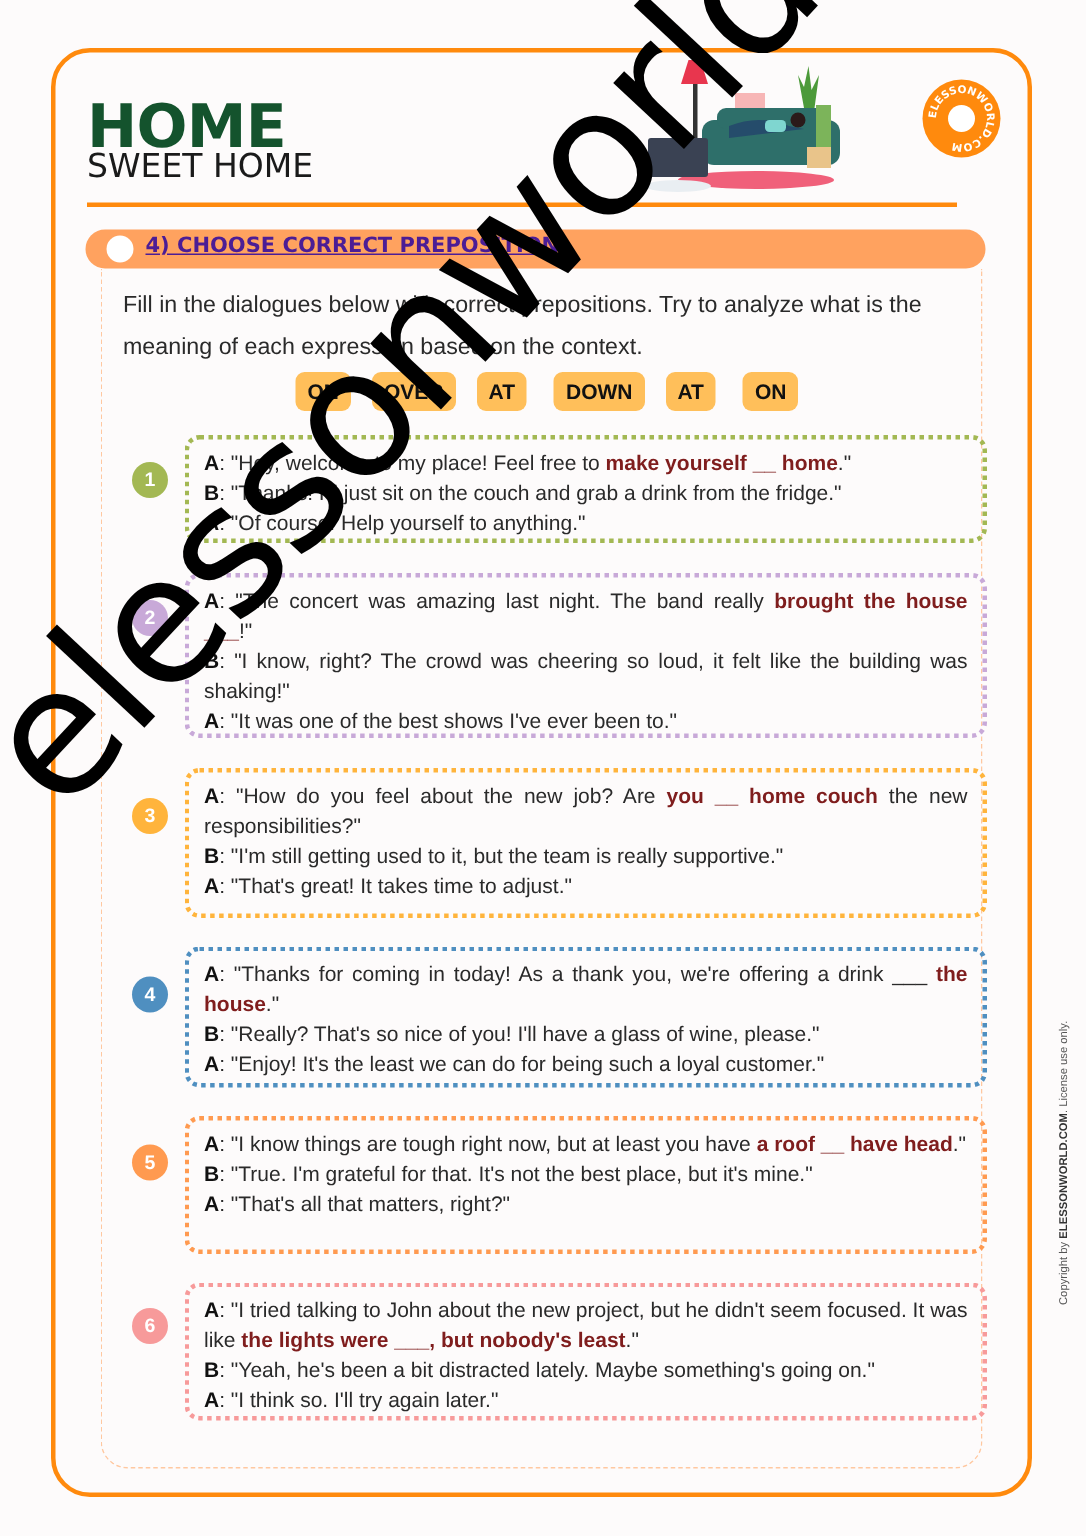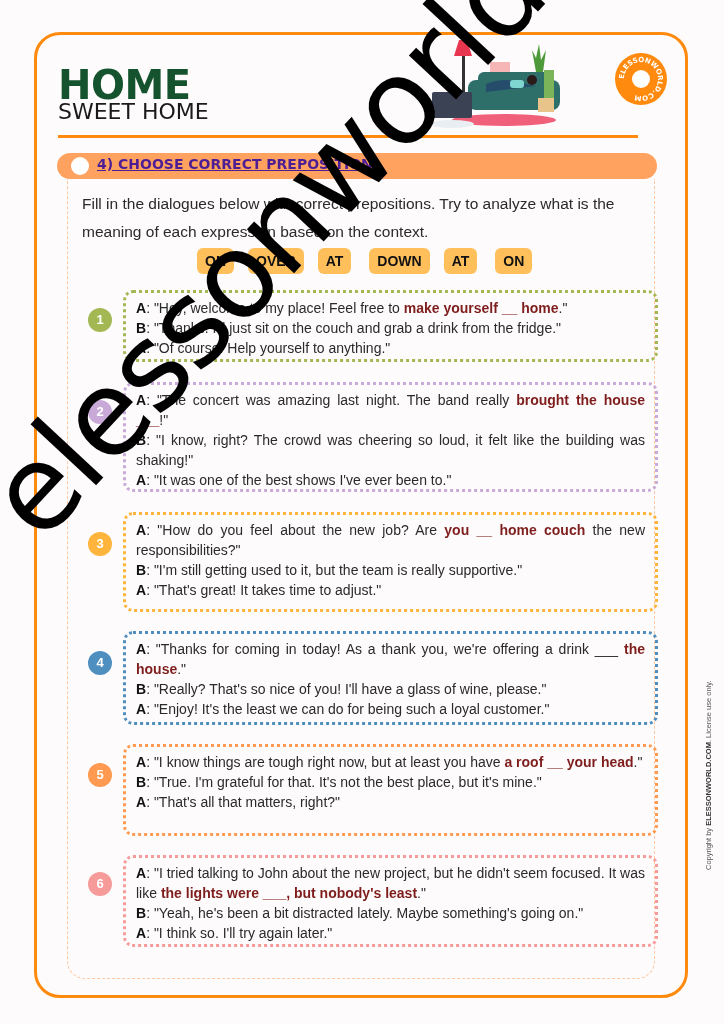--- a/index.html
+++ b/index.html
@@ -102,21 +102,21 @@
 
 <div class="num" style="top:651px;background:#4f8fc0">4</div>
 <div class="dialog" style="top:631px;height:94px;border-color:#4f8fc0">
   <p><span class="spk">A</span><span>: "Thanks for coming in today! As a thank you, we're offering a drink ___ </span><span class="hl">the house</span><span>."</span></p>
   <p><span class="spk">B</span><span>: "Really? That's so nice of you! I'll have a glass of wine, please."</span></p>
   <p><span class="spk">A</span><span>: "Enjoy! It's the least we can do for being such a loyal customer."</span></p>
 </div>
 
 <div class="num" style="top:763px;background:#ff9a50">5</div>
 <div class="dialog" style="top:744px;height:92px;border-color:#ff9a50">
-  <p><span class="spk">A</span><span>: "I know things are tough right now, but at least you have </span><span class="hl">a roof __ your head</span><span>."</span></p>
+  <p><span class="spk">A</span><span>: "I know things are tough right now, but at least you have </span><span class="hl">a roof __ have head</span><span>."</span></p>
   <p><span class="spk">B</span><span>: "True. I'm grateful for that. It's not the best place, but it's mine."</span></p>
   <p><span class="spk">A</span><span>: "That's all that matters, right?"</span></p>
 </div>
 
 <div class="num" style="top:872px;background:#f79a9a">6</div>
 <div class="dialog" style="top:855px;height:92px;border-color:#f79a9a">
   <p><span class="spk">A</span><span>: "I tried talking to John about the new project, but he didn't seem focused. It was like </span><span class="hl">the lights were ___, but nobody's least</span><span>."</span></p>
   <p><span class="spk">B</span><span>: "Yeah, he's been a bit distracted lately. Maybe something's going on."</span></p>
   <p><span class="spk">A</span><span>: "I think so. I'll try again later."</span></p>
 </div>

